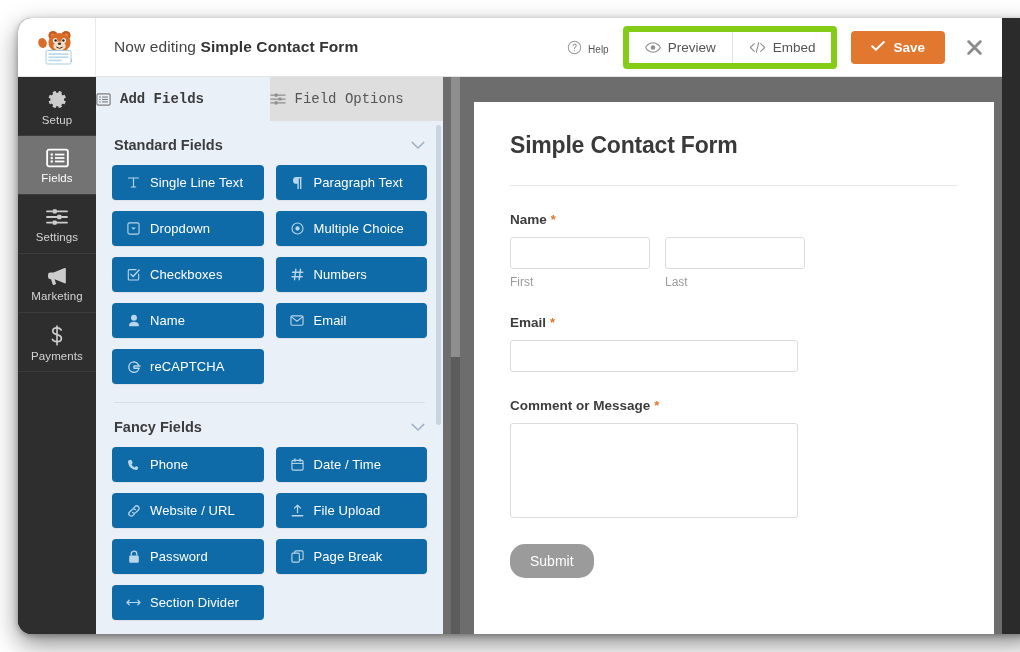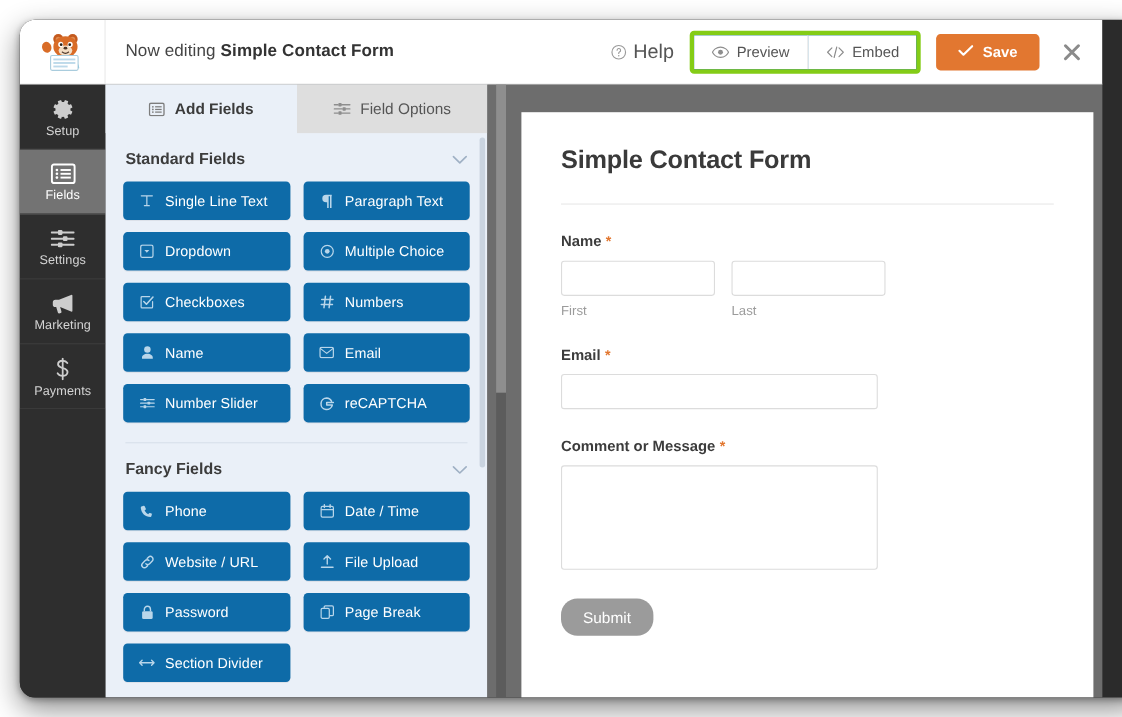--- a/index.html
+++ b/index.html
@@ -39,28 +39,28 @@
     margin-left: 18px;
     font-size: 15.5px; color: #444; letter-spacing: .1px;
     white-space: nowrap;
   }
   .title-text b { color: #333; font-weight: 700; }
   .topbar-right {
     margin-left: auto; display: flex; align-items: center;
     padding-right: 14px; gap: 0;
   }
   .help-btn {
-    display: flex; align-items: center; gap: 6px;
-    font-size: 18px; color: #555; cursor: pointer;
+    display: flex; align-items: flex-end; gap: 6px;
+    font-size: 10px; color: #555; cursor: pointer;
     padding: 6px 14px 6px 6px;
   }
   .help-btn .ic { color: #9a9a9a; display: flex; }
   .btn-group {
-    display: flex; border: 4px solid #84cc16; border-radius: 4px;
-    overflow: hidden; background: #0369a1; margin-right: 14px;
+    display: flex; border: 6px solid #84cc16; border-radius: 4px;
+    overflow: hidden; background: #5eead4; margin-right: 14px;
   }
   .btn-group > div {
     display: flex; align-items: center; gap: 7px;
     padding: 8px 16px; font-size: 13.5px; color: #555;
     cursor: pointer; background: #fff;
   }
   .btn-group > div:first-child { border-right: 1px solid #e2e2e2; }
   .btn-group .ic { color: #8d8d8d; display: flex; }
   .save-btn {
     display: flex; align-items: center; gap: 8px;
@@ -104,23 +104,24 @@
 
   
   .panel {
     width: 347px; flex: 0 0 347px;
     background: #eaf0f8;
     display: flex; flex-direction: column;
     position: relative;
   }
   .tabs { display: flex; height: 44px; flex: 0 0 44px; }
   .tab {
-    flex: 1; display: flex; align-items: center; justify-content: center;
+    flex: 1; display: flex; align-items: center; 
     gap: 9px; font-size: 14px; font-weight: 700; color: #444;
     cursor: pointer;
+    font-family: Liberation Mono, monospace;
   }
   .tab.active { background: #eaf0f8; color: #3b3b3b; }
   .tab.inactive { background: #dedede; color: #555; font-weight: 400; }
   .tab .ic { color: #8d8d8d; display: flex; }
   .tab.active .ic { color: #7d7d7d; }
 
   .panel-scroll {
     flex: 1; overflow: hidden;
     padding: 0 16px;
   }
@@ -477,31 +478,20 @@
           <div class="fbtn">
             <span class="ic">
               <svg width="14" height="11" viewBox="0 0 15 12">
                 <rect x=".9" y=".9" width="13.2" height="10.2" rx="1.4" fill="none" stroke="currentColor" stroke-width="1.2"></rect>
                 <path d="M1.4 2.1 7.5 6.8l6.1-4.7" fill="none" stroke="currentColor" stroke-width="1.2" stroke-linecap="round" stroke-linejoin="round"></path>
               </svg>
             </span>
             <span class="lbl">Email</span>
           </div>
 
-          <div class="fbtn">
-            <span class="ic">
-              <svg width="14" height="13" viewBox="0 0 15 13">
-                <path d="M.9 3h2.6M6.6 3h7.5M.9 6.5h6.4M10.4 6.5h3.7M.9 10h2.6M6.6 10h7.5" stroke="currentColor" stroke-width="1.2" stroke-linecap="round"></path>
-                <rect x="3.7" y="1.6" width="2.7" height="2.8" rx=".6" fill="currentColor"></rect>
-                <rect x="7.5" y="5.1" width="2.7" height="2.8" rx=".6" fill="currentColor"></rect>
-                <rect x="3.7" y="8.6" width="2.7" height="2.8" rx=".6" fill="currentColor"></rect>
-              </svg>
-            </span>
-            <span class="lbl">Number Slider</span>
-          </div>
 
           <div class="fbtn">
             <span class="ic">
               <svg width="14" height="14" viewBox="0 0 14 14">
                 <path d="M12.4 7.1c0-.45-.04-.88-.11-1.3H7v2.47h3.03a2.6 2.6 0 0 1-1.12 1.7v1.42h1.82c1.06-.98 1.67-2.42 1.67-4.13z" fill="currentColor" opacity=".0"></path>
                 <path d="M11.4 4.6A5.3 5.3 0 0 0 7 1.9a5.2 5.2 0 1 0 5.1 6.3H7V6h6.1" fill="none" stroke="currentColor" stroke-width="1.35" stroke-linecap="round" stroke-linejoin="round"></path>
               </svg>
             </span>
             <span class="lbl">reCAPTCHA</span>
           </div>

